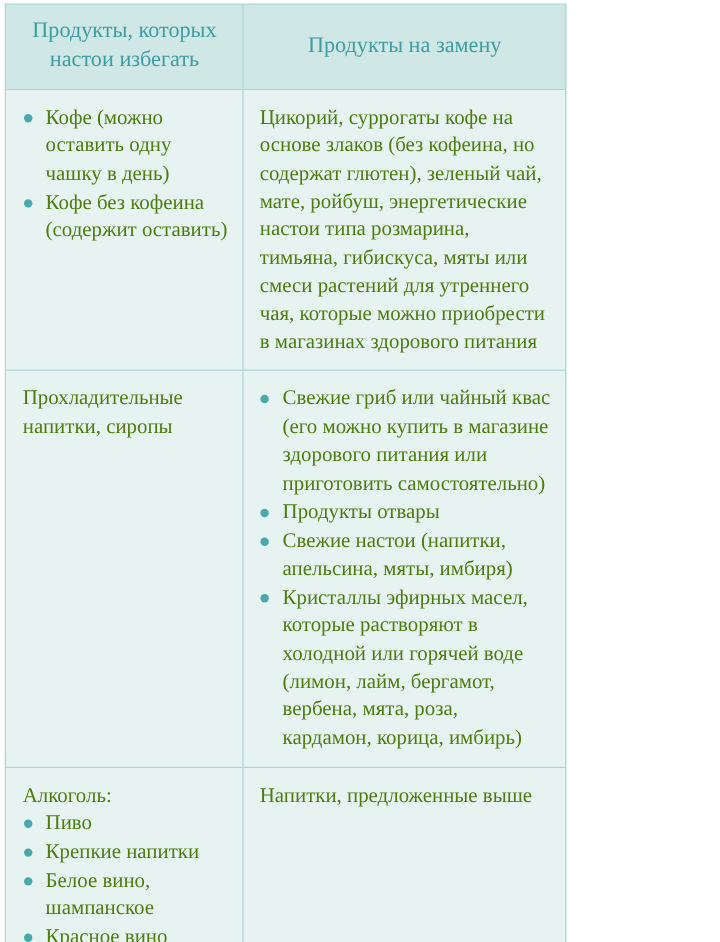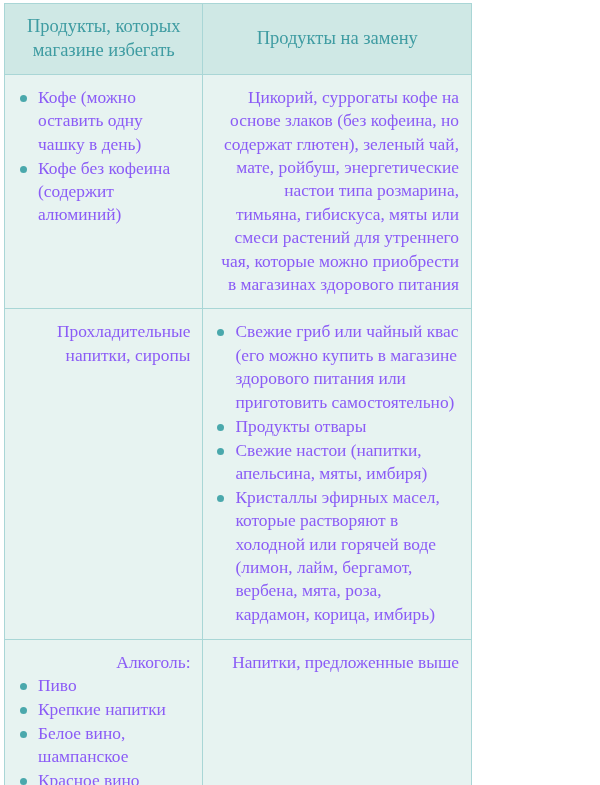--- a/index.html
+++ b/index.html
@@ -49,33 +49,32 @@
     border-bottom: 1px solid #a9d6d6;
   }
   thead th:last-child { border-right: none; }
 
   tbody td {
     background: #e7f3f1;
     vertical-align: top;
     padding: 11px 12px 12px 14px;
     border-right: 1px solid #a9d6d6;
     border-bottom: 1px solid #a9d6d6;
-    color: #8b5cf6;
+    color: #4d7c0f;
     font-size: 17.4px;
     line-height: 1.345;
   }
   tbody td:last-child { border-right: none; }
   tbody tr:last-child td { border-bottom: none; }
 
   td.cell-replace { padding-left: 13px; }
 
   .plain-line {
     margin: 0 0 0 0;
     padding: 0;
-    text-align: right;
   }
   .plain-line + .bullet-list { margin-top: 0px; }
 
   ul.bullet-list {
     list-style: none;
     margin: 0;
     padding: 0;
   }
   ul.bullet-list > li {
     position: relative;
@@ -102,35 +101,35 @@
 <div id="table-wrap">
   <table class="comparison-table">
     <colgroup>
       <col class="col-avoid">
       <col class="col-replace">
     </colgroup>
     <thead>
       <tr>
         <th>
           <span>Продукты, которых</span><br>
-          <span>магазине избегать</span>
+          <span>настои избегать</span>
         </th>
         <th>Продукты на замену</th>
       </tr>
     </thead>
     <tbody>
 
       <tr>
         <td class="cell-avoid">
           <ul class="bullet-list">
             <li>
                 <span class="li-text">Кофе (можно оставить одну чашку в день)</span>
               </li>
             <li>
-                <span class="li-text">Кофе без кофеина (содержит алюминий)</span>
+                <span class="li-text">Кофе без кофеина (содержит оставить)</span>
               </li>
           </ul>
         </td>
         <td class="cell-replace">
           <p class="plain-line">Цикорий, суррогаты кофе на основе злаков (без кофеина, но содержат глютен), зеленый чай, мате, ройбуш, энергетические настои типа розмарина, тимьяна, гибискуса, мяты или смеси растений для утреннего чая, которые можно приобрести в магазинах здорового питания</p>
         </td>
       </tr>
 
       <tr>
         <td class="cell-avoid">

